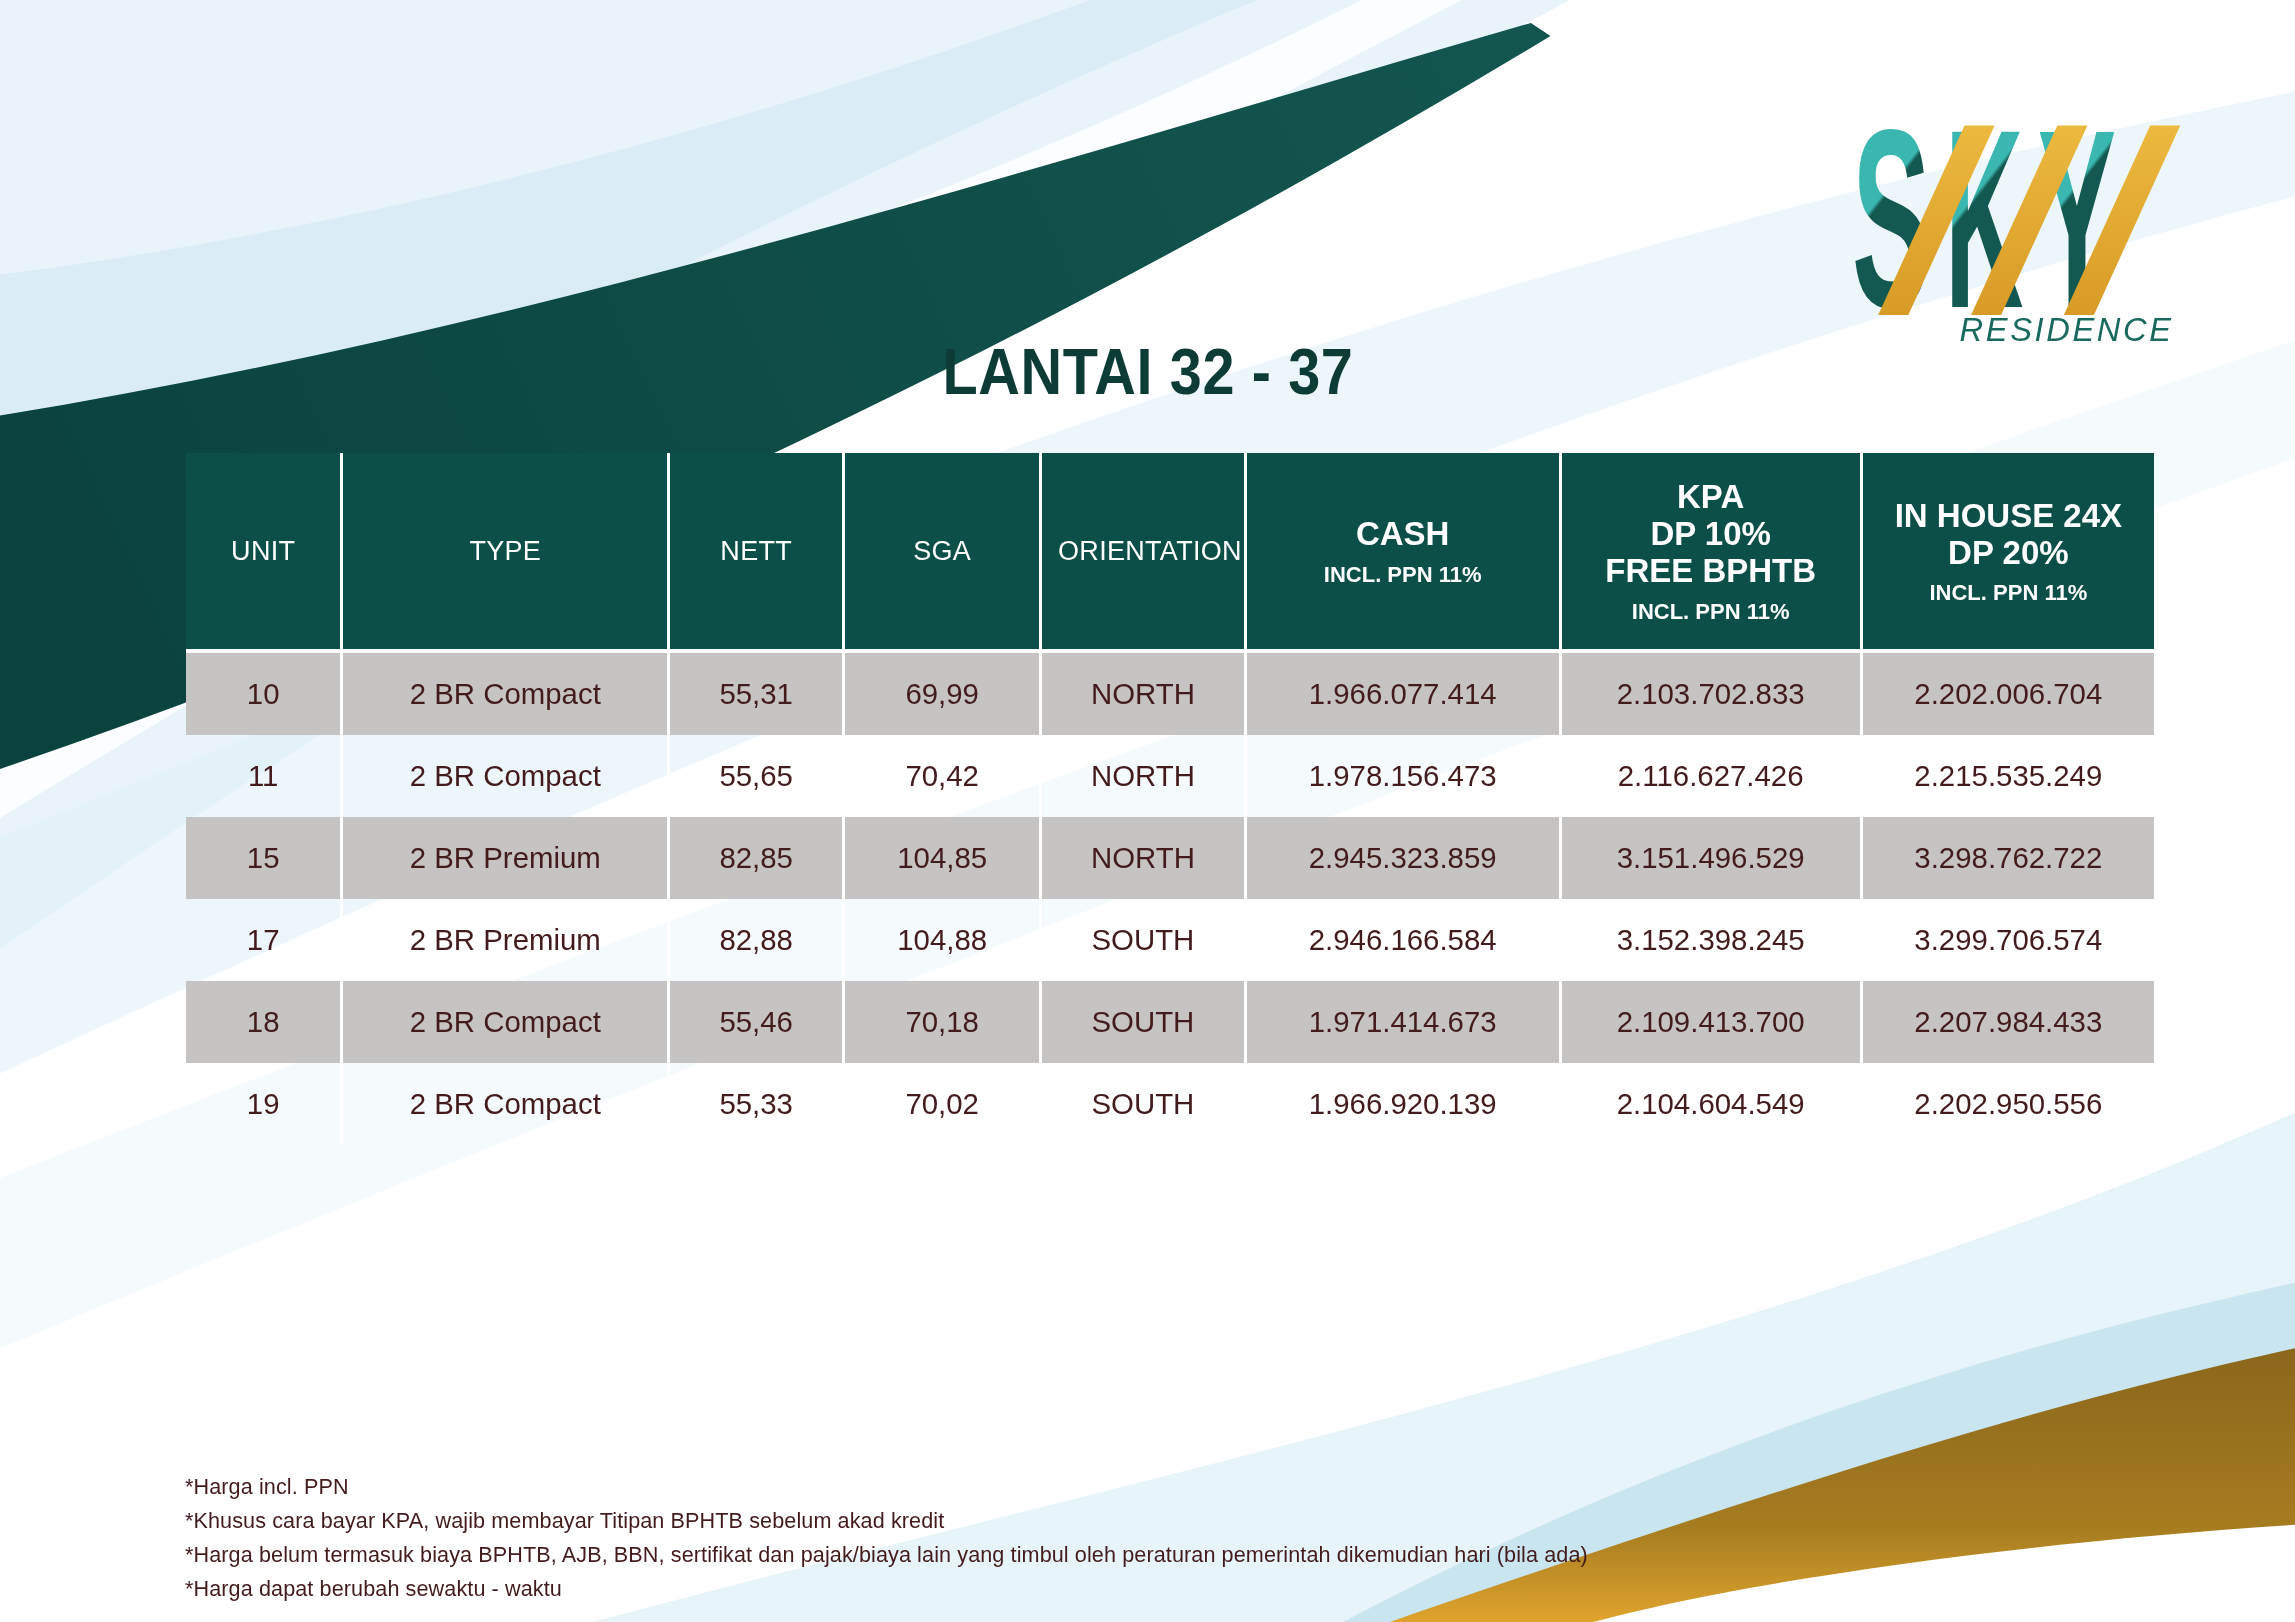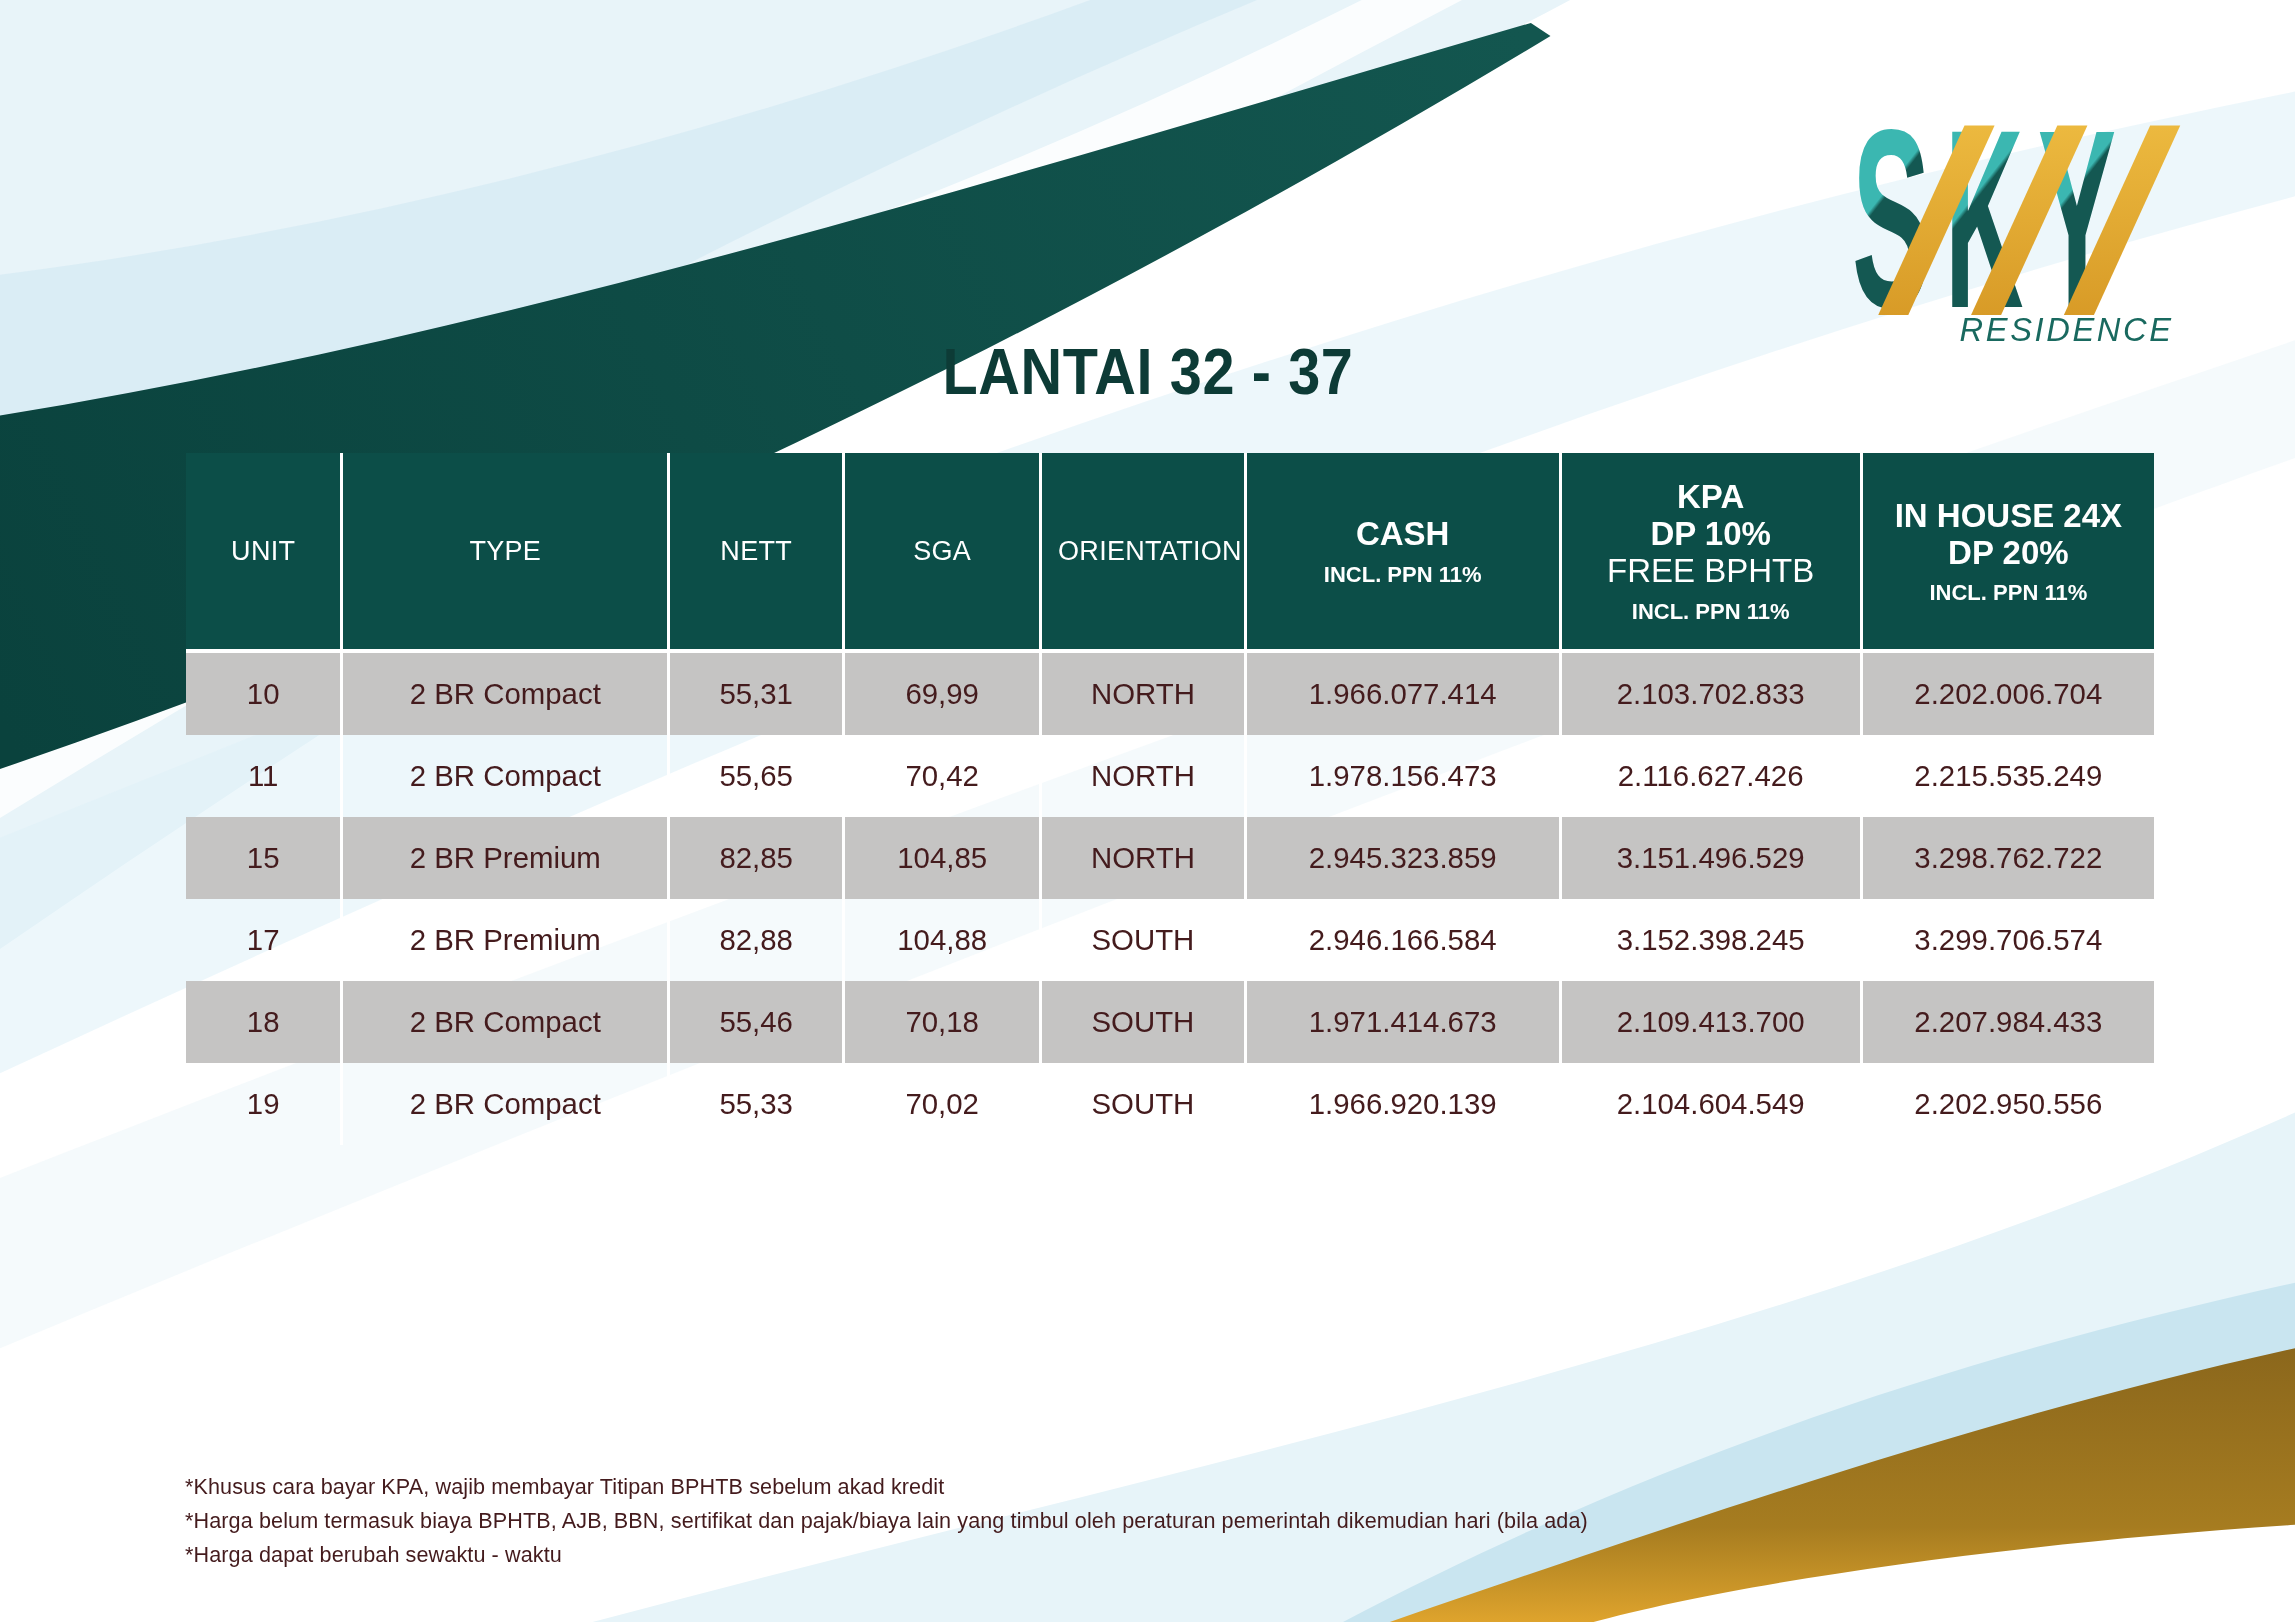--- a/index.html
+++ b/index.html
@@ -17,21 +17,21 @@
 
   
   #price-table{position:absolute;left:186px;top:453px;width:1968px;z-index:2;
                border-collapse:separate;border-spacing:0;table-layout:fixed;}
   #price-table thead th{background:#0c4e48;color:#ffffff;height:164px;
         border-right:3.3px solid #ffffff;border-bottom:4.6px solid #ffffff;
         vertical-align:middle;text-align:center;padding:16px;}
   #price-table thead th:last-child{border-right:none;}
   .h-simple{font-size:27px;font-weight:normal;letter-spacing:0.3px;}
   .h-big{font-size:33px;font-weight:bold;line-height:1.12;}
-  .h-reg{font-size:33px;font-weight:normal;line-height:1.12;}
+  .h-reg{font-size:33px;font-weight:bold;line-height:1.12;}
   .h-sub{font-size:22px;font-weight:bold;margin-top:10.5px;line-height:1;}
   #price-table tbody td{height:82px;text-align:center;vertical-align:middle;
         font-size:29.4px;color:#441b1d;border-right:3.3px solid #ffffff;padding:0;}
   #price-table tbody td:last-child{border-right:none;}
   #price-table tbody tr:nth-child(odd) td{background:#c5c4c3;}
 
   
   #notes{position:absolute;left:185px;top:1470px;z-index:2;list-style:none;margin:0;padding:0;
          font-size:21.6px;line-height:34px;color:#441b1d;letter-spacing:0.1px;}
 </style>
@@ -199,19 +199,20 @@
       <td>70,02</td>
       <td>SOUTH</td>
       <td>1.966.920.139</td>
       <td>2.104.604.549</td>
       <td>2.202.950.556</td>
     </tr>
       </tbody>
   </table>
 
   <ul id="notes">
+      <li>*Harga incl. PPN</li>
       <li>*Khusus cara bayar KPA, wajib membayar Titipan BPHTB sebelum akad kredit</li>
       <li>*Harga belum termasuk biaya BPHTB, AJB, BBN, sertifikat dan pajak/biaya lain yang timbul oleh peraturan pemerintah dikemudian hari (bila ada)</li>
       <li>*Harga dapat berubah sewaktu - waktu</li>
     </ul>
 
 </div>
 
 
 </body></html>

